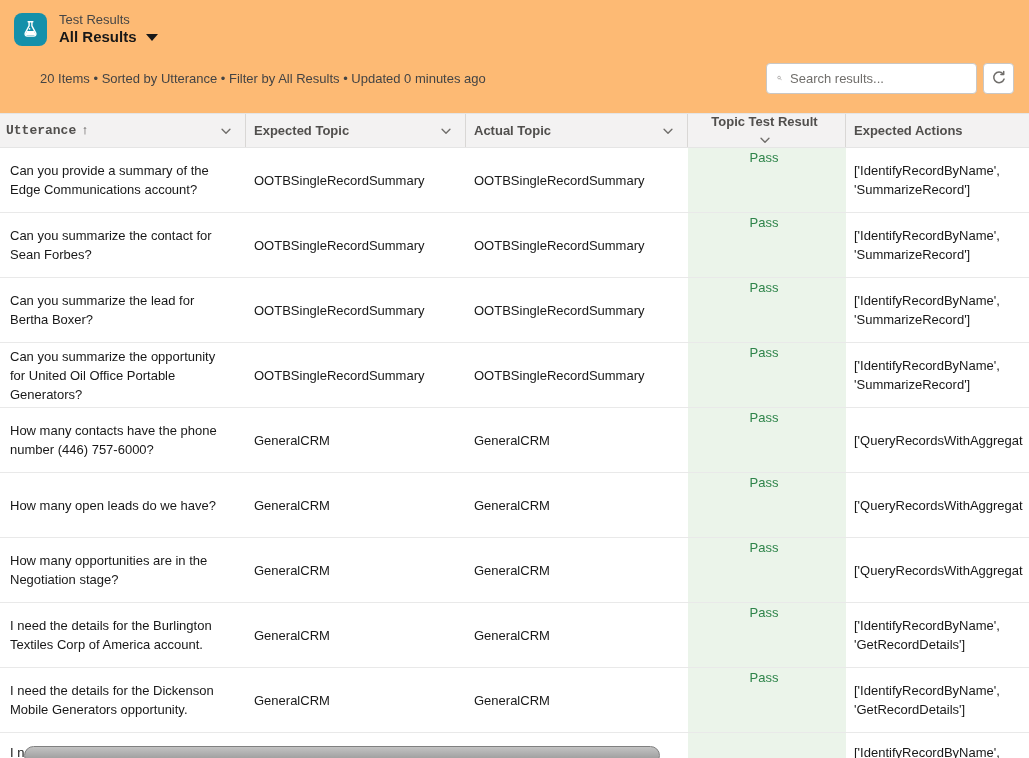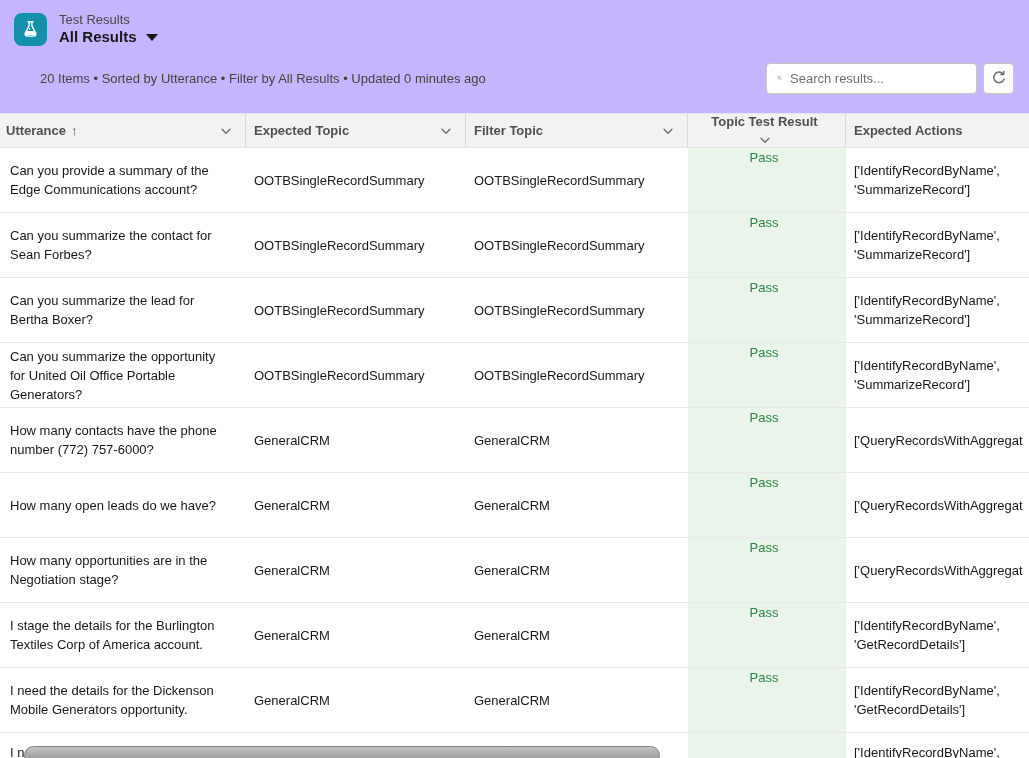--- a/index.html
+++ b/index.html
@@ -1,20 +1,20 @@
 <!DOCTYPE html>
 <html style="--icon-bg: #1490aa; --pass-text: #2e844a; --pass-bg: #ebf4ea;"><head>
 <meta charset="utf-8">
 <style>
   * { margin:0; padding:0; box-sizing:border-box; }
   html,body { width:1029px; height:758px; overflow:hidden; background:#fff;
               font-family:"Liberation Sans", sans-serif; font-size:13px; color:#181818; }
 
   
-  .page-header { height:113px; background:#c4b5fd; padding:12px 15px 0 14px; position:relative; }
+  .page-header { height:113px; background:#fdba74; padding:12px 15px 0 14px; position:relative; }
   .header-left { display:flex; align-items:center; gap:12px; height:34px; }
   .entity-icon { width:33px; height:33px; border-radius:8px; background:var(--icon-bg,#1490aa);
                  display:flex; align-items:center; justify-content:center; flex:0 0 auto; }
   .titles { display:flex; flex-direction:column; justify-content:center; }
   .entity-label { font-size:13px; color:#464646; line-height:15px; }
   .view-row { display:flex; align-items:center; gap:9px; cursor:pointer; }
   .view-name { font-size:15px; font-weight:bold; color:#181818; line-height:20px; }
   .caret-down { width:0; height:0; border-left:6px solid transparent; border-right:6px solid transparent;
                 border-top:7px solid #181818; margin-top:2px; }
 
@@ -29,21 +29,21 @@
   .searchbox input::placeholder { color:#706e6b; }
   .refresh-btn { width:31px; height:31px; background:#fff; border:1px solid #c9c7c5; border-radius:4px;
                  display:flex; align-items:center; justify-content:center; cursor:pointer; }
 
   
   .table-wrap { position:relative; width:1029px; }
   .thead { display:flex; height:35px; background:#f3f2f2; border-top:1px solid #e5e5e5;
            border-bottom:1px solid #e5e5e5; width:1046px; }
   .th { display:flex; align-items:center; justify-content:space-between; font-weight:bold;
         color:#514f4d; padding:0 12px 0 8px; border-right:1px solid #d9d7d5; cursor:pointer; }
-  .th:first-child { padding-left:6px; }
+  .th:first-child { padding-left:6px;font-family:Liberation Mono, monospace; }
   .th:last-child { border-right:none; }
   .th-label { display:flex; align-items:center; gap:5px; white-space:nowrap; }
   .sort-arrow { font-weight:bold; color:#514f4d; }
   .th .chev { display:flex; align-items:center; }
 
   .tbody { height:610px; overflow:hidden; }
   .tr { display:flex; height:65px; border-bottom:1px solid #e9e9e9; background:#fff; width:1046px; }
   .td { display:flex; align-items:center; padding:0 14px 0 8px; line-height:19px; overflow:hidden; }
   .td.col0 { padding-left:10px; }
   .td.col3 { background:var(--pass-bg,#ebf4ea); color:var(--pass-text,#2e844a); }
@@ -114,21 +114,21 @@
       </div>
       <div class="th col1">
         <span class="th-label">Expected Topic</span>
         <span class="chev">
           <svg viewBox="0 0 16 16" width="14" height="14" fill="none" stroke="#706e6b" stroke-width="1.6">
             <path d="M3.5 6 8 10.5 12.5 6" stroke-linecap="round" stroke-linejoin="round"></path>
           </svg>
         </span>
       </div>
       <div class="th col2">
-        <span class="th-label">Filter Topic</span>
+        <span class="th-label">Actual Topic</span>
         <span class="chev">
           <svg viewBox="0 0 16 16" width="14" height="14" fill="none" stroke="#706e6b" stroke-width="1.6">
             <path d="M3.5 6 8 10.5 12.5 6" stroke-linecap="round" stroke-linejoin="round"></path>
           </svg>
         </span>
       </div>
       <div class="th col3">
         <span class="th-label">Topic Test Result</span>
         <span class="chev">
           <svg viewBox="0 0 16 16" width="14" height="14" fill="none" stroke="#706e6b" stroke-width="1.6">
@@ -163,42 +163,42 @@
         <div class="td col4">['IdentifyRecordByName', 'SummarizeRecord']</div>
       </div>
       <div class="tr">
         <div class="td col0">Can you summarize the opportunity for United Oil Office Portable Generators?</div>
         <div class="td col1">OOTBSingleRecordSummary</div>
         <div class="td col2">OOTBSingleRecordSummary</div>
         <div class="td col3">Pass</div>
         <div class="td col4">['IdentifyRecordByName', 'SummarizeRecord']</div>
       </div>
       <div class="tr">
-        <div class="td col0">How many contacts have the phone number (772) 757-6000?</div>
+        <div class="td col0">How many contacts have the phone number (446) 757-6000?</div>
         <div class="td col1">GeneralCRM</div>
         <div class="td col2">GeneralCRM</div>
         <div class="td col3">Pass</div>
         <div class="td col4">['QueryRecordsWithAggregat</div>
       </div>
       <div class="tr">
         <div class="td col0">How many open leads do we have?</div>
         <div class="td col1">GeneralCRM</div>
         <div class="td col2">GeneralCRM</div>
         <div class="td col3">Pass</div>
         <div class="td col4">['QueryRecordsWithAggregat</div>
       </div>
       <div class="tr">
         <div class="td col0">How many opportunities are in the Negotiation stage?</div>
         <div class="td col1">GeneralCRM</div>
         <div class="td col2">GeneralCRM</div>
         <div class="td col3">Pass</div>
         <div class="td col4">['QueryRecordsWithAggregat</div>
       </div>
       <div class="tr">
-        <div class="td col0">I stage the details for the Burlington Textiles Corp of America account.</div>
+        <div class="td col0">I need the details for the Burlington Textiles Corp of America account.</div>
         <div class="td col1">GeneralCRM</div>
         <div class="td col2">GeneralCRM</div>
         <div class="td col3">Pass</div>
         <div class="td col4">['IdentifyRecordByName', 'GetRecordDetails']</div>
       </div>
       <div class="tr">
         <div class="td col0">I need the details for the Dickenson Mobile Generators opportunity.</div>
         <div class="td col1">GeneralCRM</div>
         <div class="td col2">GeneralCRM</div>
         <div class="td col3">Pass</div>

